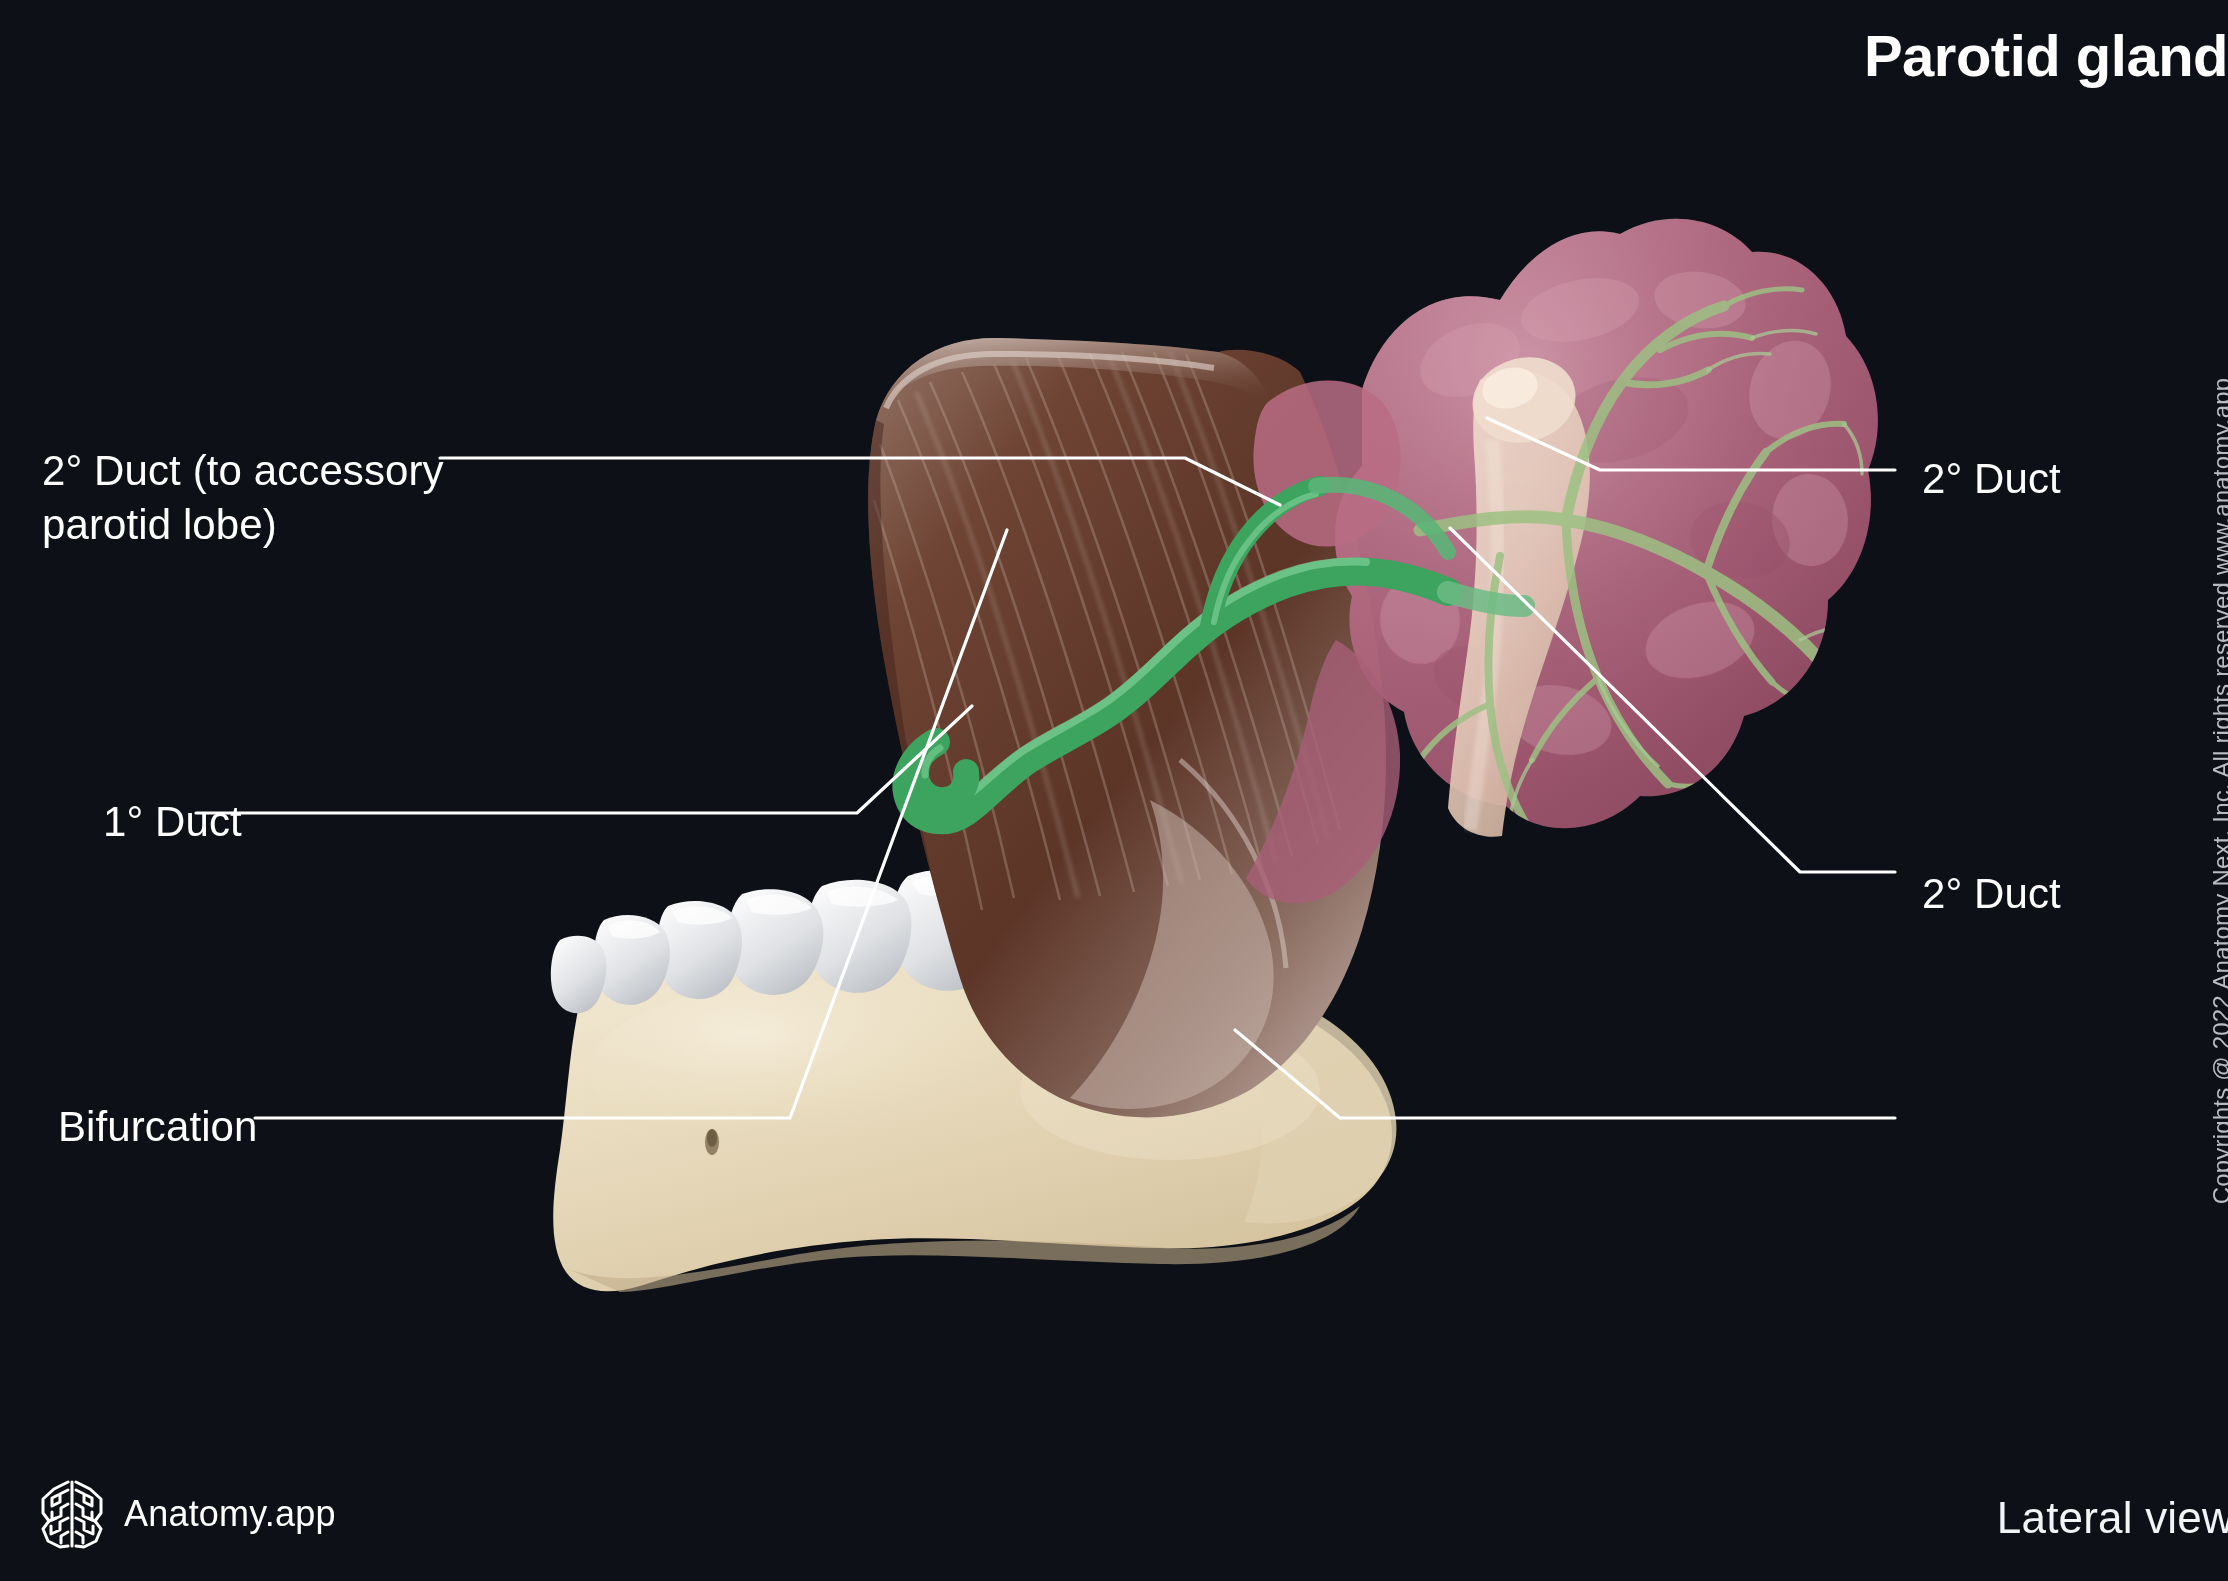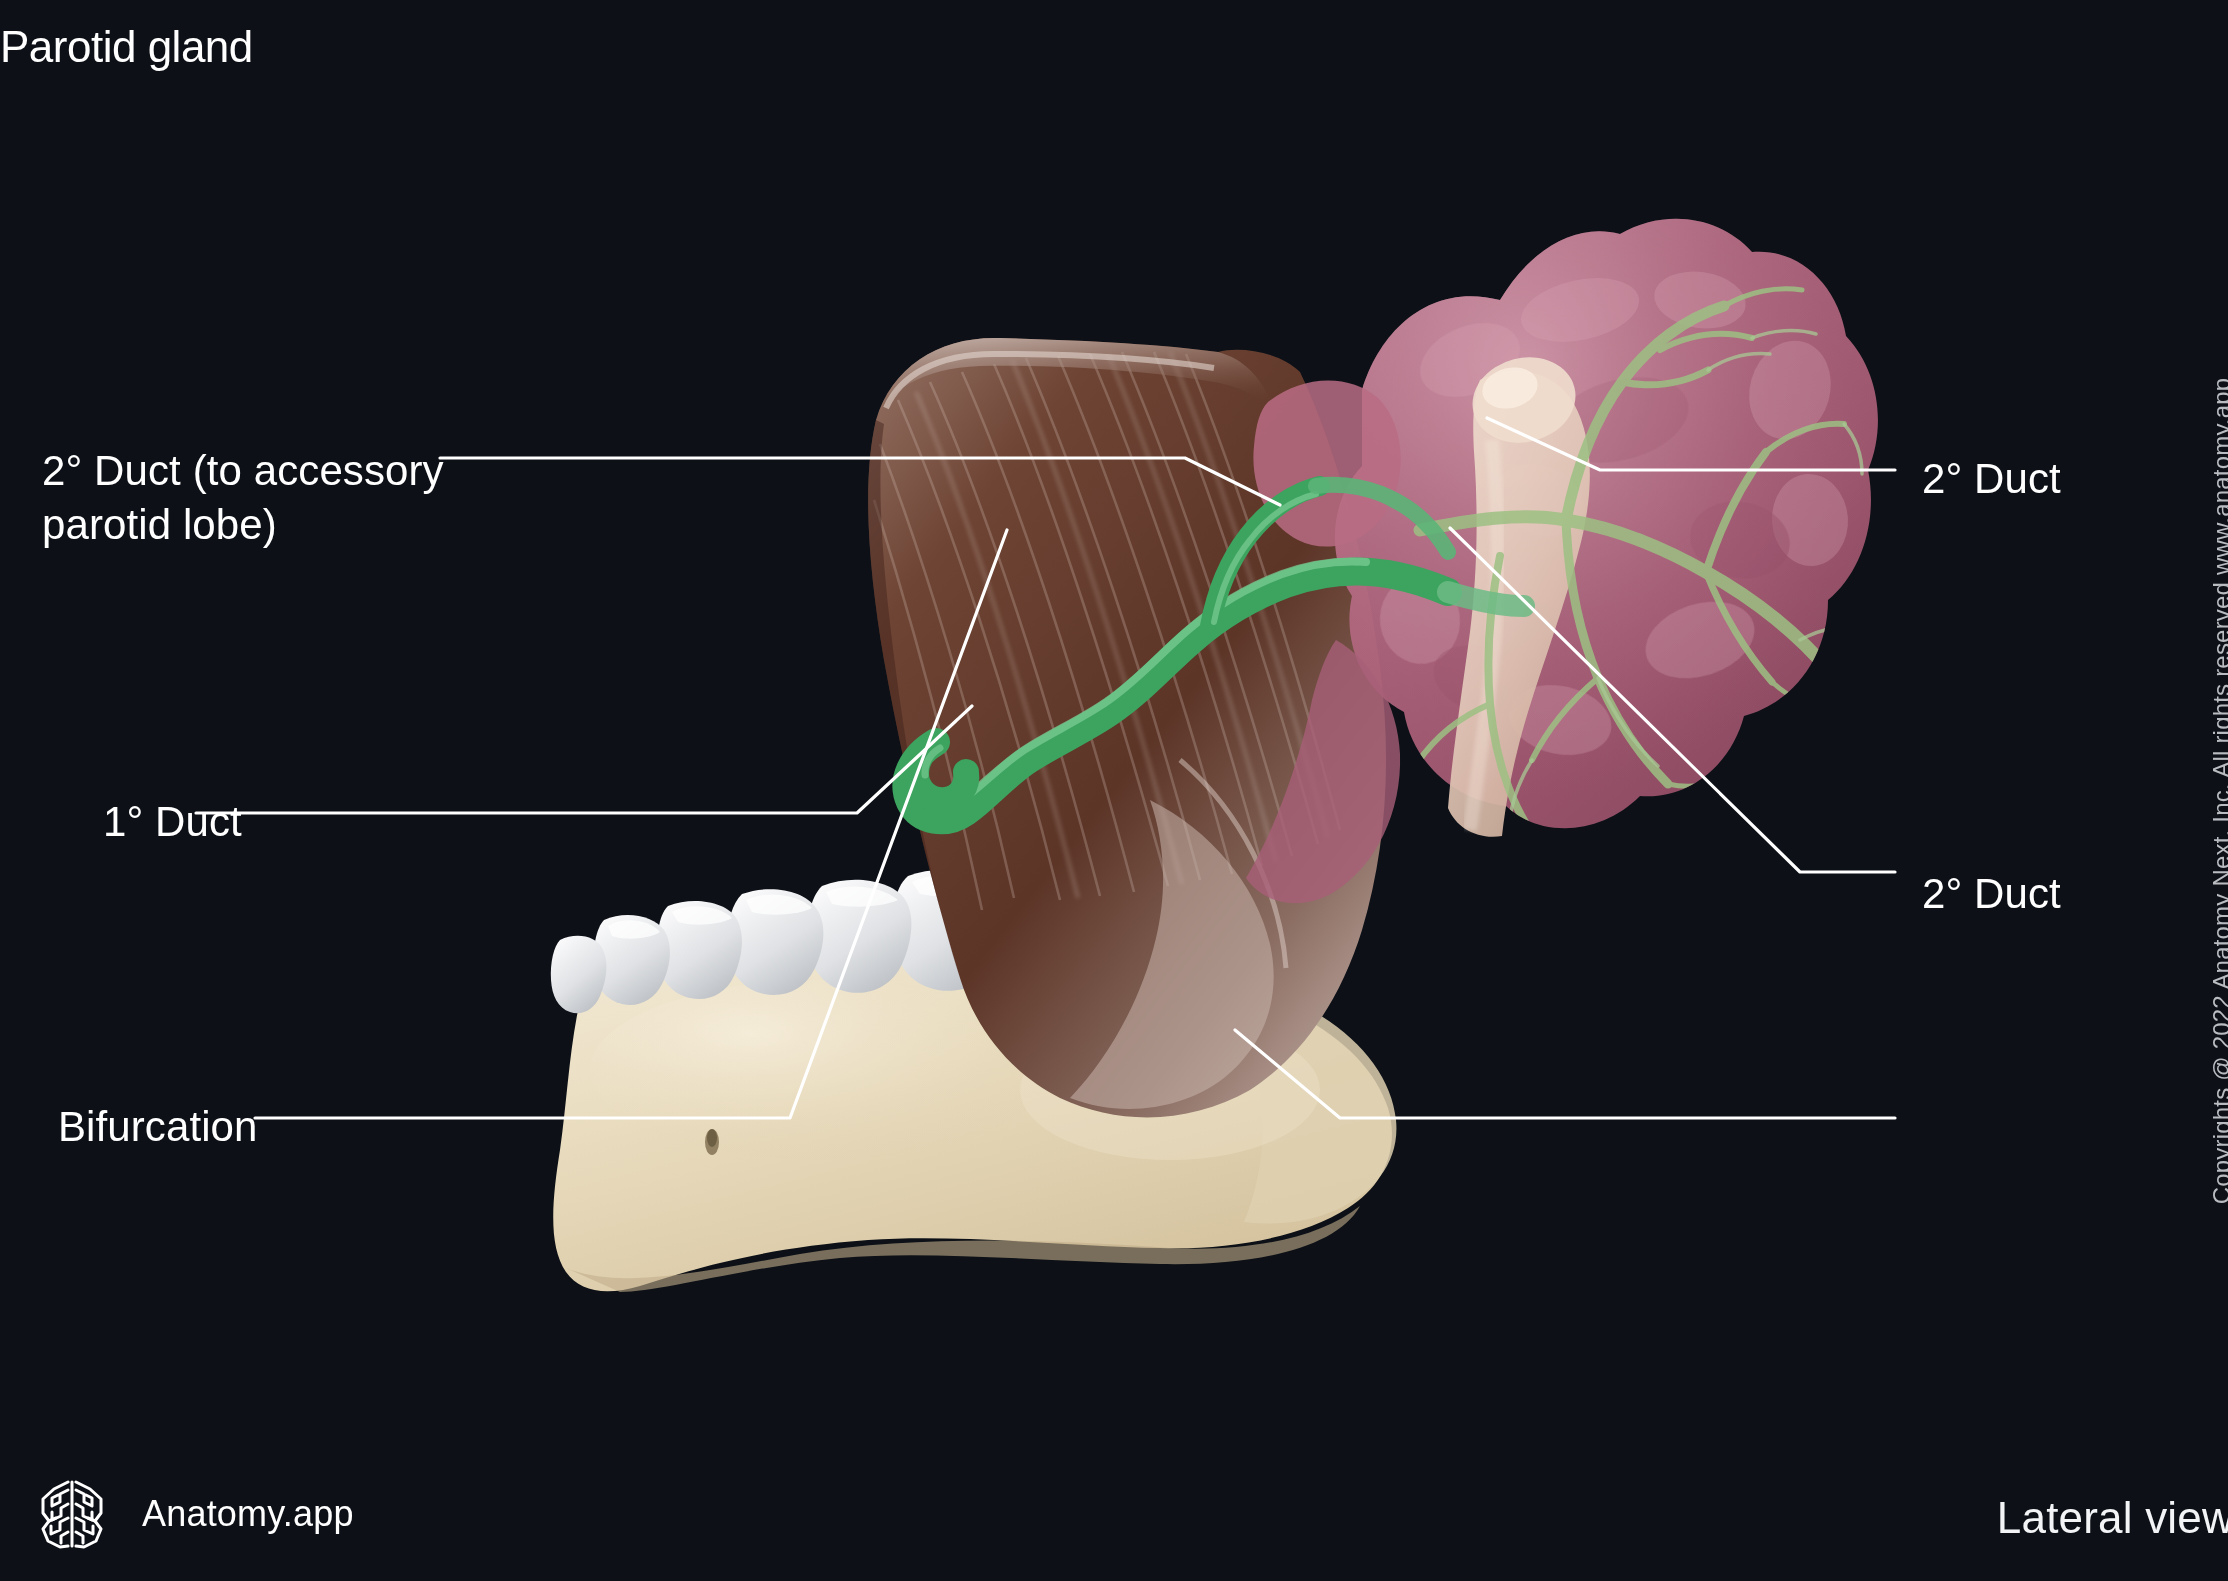--- a/index.html
+++ b/index.html
@@ -17,24 +17,24 @@
     font-family: "Liberation Sans", sans-serif;
     -webkit-font-smoothing: antialiased;
   }
 
   
   #page-title {
     position: absolute;
     top: 22px;
     left: 0;
     width: 100%;
-    text-align: left;
+    text-align: right;
     color: #ffffff;
-    font-size: 44px;
-    font-weight: 400;
+    font-size: 58px;
+    font-weight: 700;
     letter-spacing: -0.5px;
   }
 
   
   #view-caption {
     position: absolute;
     bottom: 38px;
     left: 6px;
     width: 100%;
     text-align: right;
@@ -89,21 +89,21 @@
     letter-spacing: 0.2px;
   }
 
   
   #brand {
     position: absolute;
     left: 38px;
     bottom: 30px;
     display: flex;
     align-items: center;
-    gap: 36px;
+    gap: 18px;
   }
   #brand-name {
     color: #ffffff;
     font-size: 36px;
     font-weight: 400;
     letter-spacing: 0.2px;
   }
 </style>
 </head>
 <body>

